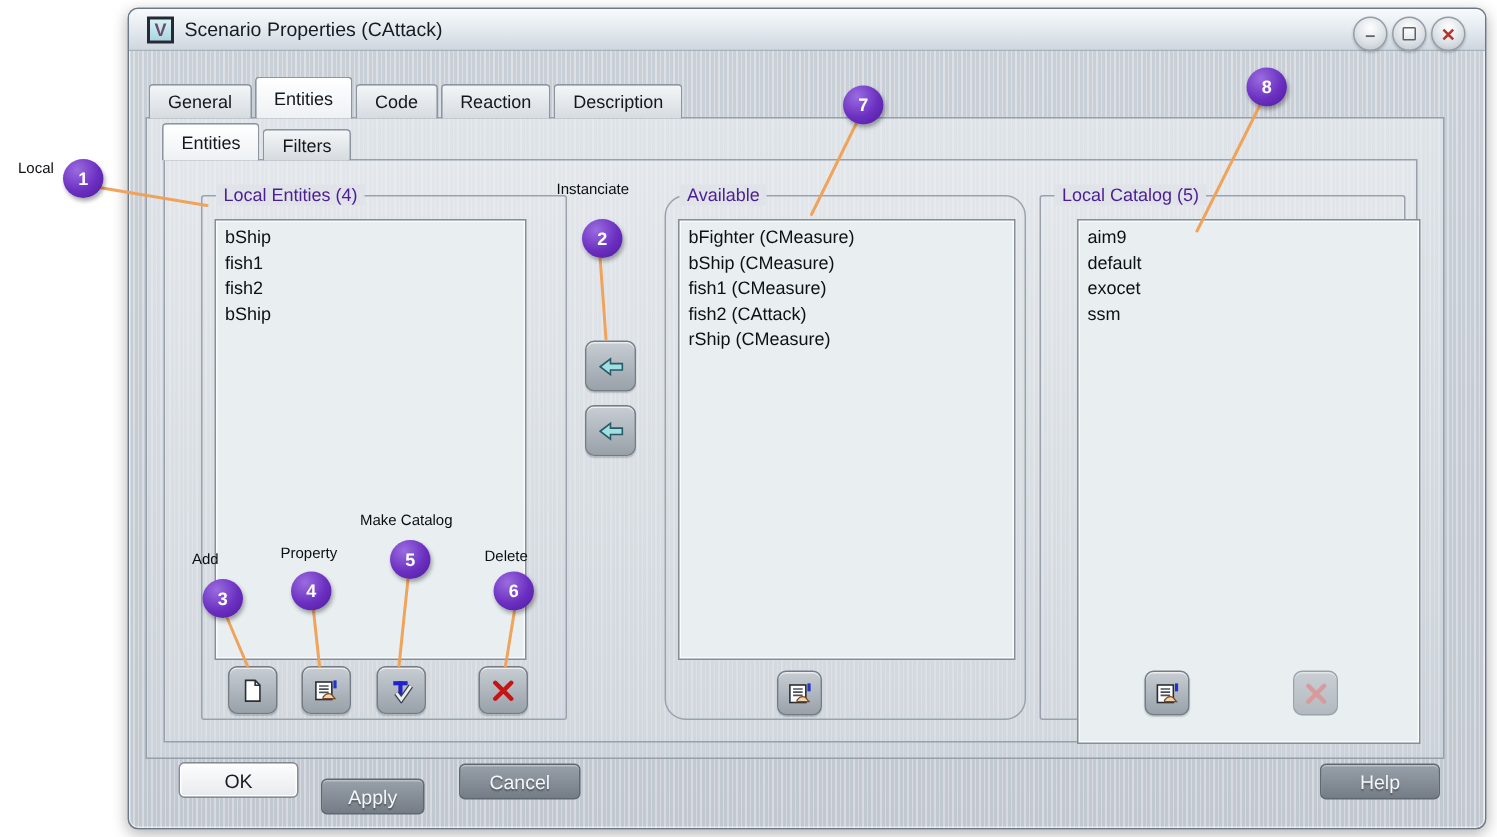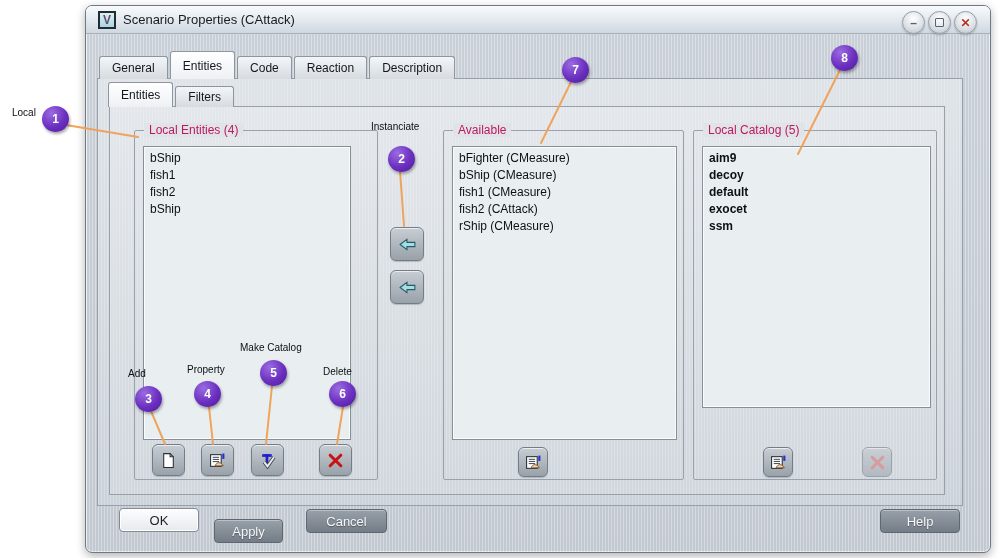--- a/index.html
+++ b/index.html
@@ -67,21 +67,21 @@
     border:1px solid #98a1ab;
     background:
       repeating-linear-gradient(90deg, rgba(255,255,255,0.20) 0 1px, transparent 1px 3px),
       linear-gradient(#e3e7eb,#d1d7dd);
   }
 
   
   .group { position:absolute; border:1px solid #9aa3ad; border-radius:2px; }
   .legend {
     position:absolute; top:-8px; left:9px; padding:0 5px;
-    background:#e0e4e9; font-size:12px; color:#be185d; white-space:nowrap;
+    background:#e0e4e9; font-size:12px; color:#4c1d95; white-space:nowrap;
   }
   .listbox {
     position:absolute; background:#e9eff1;
     border:1px solid #868e97; box-shadow:inset 0 0 0 1px #f9fcfd;
     font-size:12px; color:#0d1015; padding-top:3px; overflow:hidden;
   }
   .listbox .li { padding:0 6px; line-height:17px; white-space:nowrap; }
 
   
   .sbtn {
@@ -222,21 +222,21 @@
           </span>
         </div>
         <div class="sbtn" style="left:280px; top:163px; width:34px; height:34px;">
           <span>
             <svg width="19" height="17" viewBox="0 0 18 16">
                 <path d="M2 8 l6.5 -5 v3 h7.5 v4 h-7.5 v3 z" fill="#9fe0e4" stroke="#2a5a66" stroke-width="1"></path>
               </svg>
           </span>
         </div>
 
-        <div class="group" style="left:333px; top:23px; width:241px; height:350px;">
+        <div class="group" style="left:333px; top:23px; width:241px; height:350px;border-radius:14px;">
           <span class="legend">Available</span>
           <div class="listbox" style="left:8px; top:15px; width:225px; height:294px;">
             <div class="li">bFighter (CMeasure)</div>
             <div class="li">bShip (CMeasure)</div>
             <div class="li">fish1 (CMeasure)</div>
             <div class="li">fish2 (CAttack)</div>
             <div class="li">rShip (CMeasure)</div>
           </div>
           <div class="sbtn" style="left:74px; top:316px; width:30px; height:30px;">
             <span>
@@ -247,23 +247,22 @@
                 <line x1="3.5" y1="9" x2="9.5" y2="9" stroke="#4a5058" stroke-width="1"></line>
                 <rect x="12.5" y="1.5" width="2" height="5" fill="#2233cc"></rect>
                 <path d="M6 12 q2.5 -3.5 5.5 -1.5 l2 2.5 h-7.5 z" fill="#f0d3a6" stroke="#7a4a28" stroke-width="0.8"></path>
               </svg>
             </span>
           </div>
         </div>
 
         <div class="group" style="left:583px; top:23px; width:244px; height:350px;">
           <span class="legend">Local Catalog (5)</span>
-          <div class="listbox" style="left:8px; top:15px; width:229px; height:262px;font-weight:bold;">
+          <div class="listbox" style="left:24px; top:15px; width:229px; height:350px;">
             <div class="li">aim9</div>
-            <div class="li">decoy</div>
             <div class="li">default</div>
             <div class="li">exocet</div>
             <div class="li">ssm</div>
           </div>
           <div class="sbtn" style="left:69px; top:316px; width:30px; height:30px;">
             <span>
               <svg width="17" height="17" viewBox="0 0 16 16">
                 <rect x="1.5" y="2.5" width="10" height="11" fill="#ffffff" stroke="#2a2f36" stroke-width="1"></rect>
                 <line x1="3.5" y1="5" x2="9.5" y2="5" stroke="#4a5058" stroke-width="1"></line>
                 <line x1="3.5" y1="7" x2="9.5" y2="7" stroke="#4a5058" stroke-width="1"></line>

